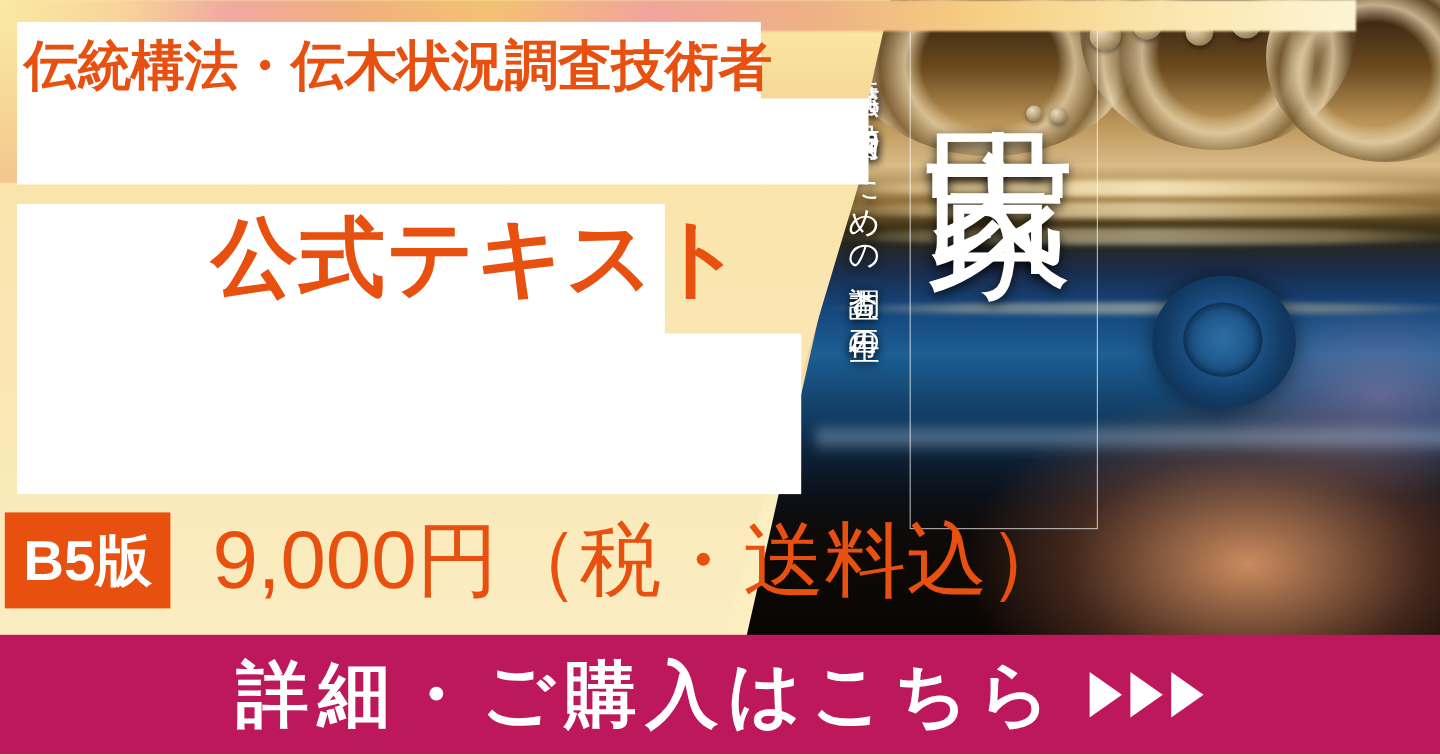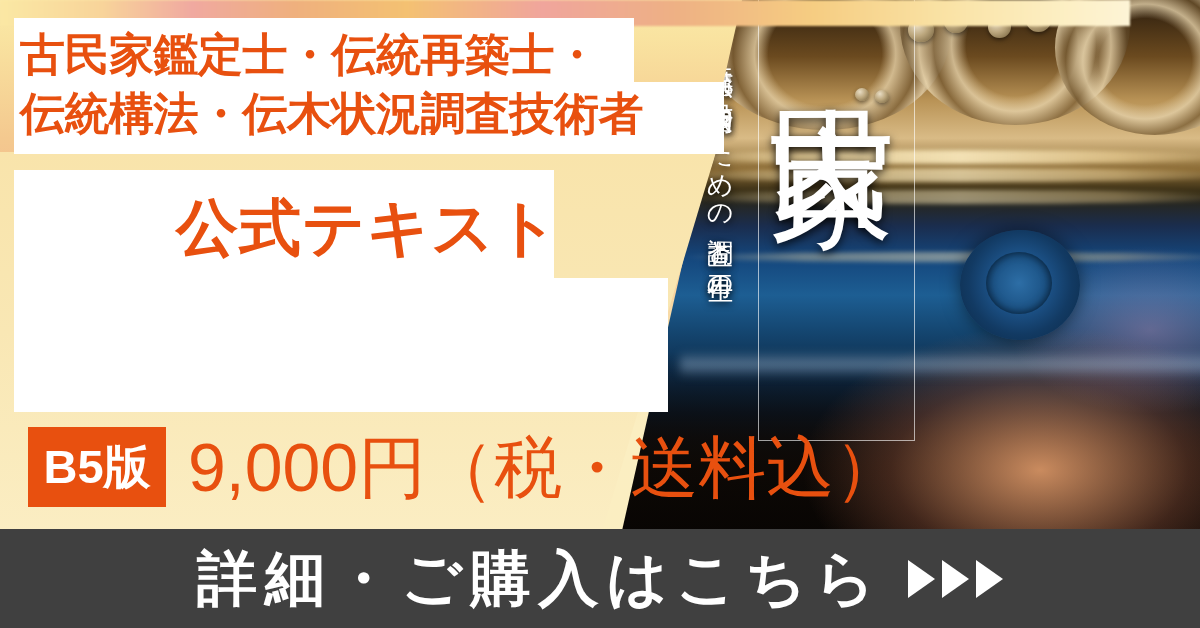--- a/index.html
+++ b/index.html
@@ -143,37 +143,37 @@
     font-size:45px;line-height:1.30;font-weight:700;
     letter-spacing:-0.5px;white-space:nowrap;
   }
   .headline span{display:block;}
 
   .bigtitle{
     position:absolute;left:16px;top:176px;width:680px;
     color:#e8500f;font-weight:700;white-space:nowrap;
   }
   .bigtitle .l1{display:block;font-size:82px;line-height:1.02;padding-left:12px;letter-spacing:1px;}
-  .bigtitle .l2{display:block;font-size:62px;line-height:1.05;padding-left:160px;letter-spacing:1px;margin-top:19px;}
-
-  .pricerow{position:absolute;left:28px;top:427px;height:80px;display:flex;align-items:center;}
+  .bigtitle .l2{display:block;font-size:72px;line-height:1.05;padding-left:160px;letter-spacing:1px;margin-top:2px;}
+
+  .pricerow{position:absolute;left:4px;top:427px;height:80px;display:flex;align-items:center;gap:13px;}
   .badge{
     width:138px;height:80px;background:#e8500f;color:#ffffff;
     display:flex;align-items:center;justify-content:center;
     font-size:47px;font-weight:700;letter-spacing:0px;box-sizing:border-box;
   }
   .price{
     margin-left:22px;color:#e8500f;font-size:68px;font-weight:400;
     letter-spacing:0px;white-space:nowrap;line-height:1;
   }
 
   
   .cta{
     position:absolute;left:0;top:529px;width:1200px;height:99px;
-    background:#404040;display:flex;align-items:center;justify-content:center;
+    background:#be185d;display:flex;align-items:center;justify-content:center;
     cursor:pointer;
   }
   .cta-text{
     color:#ffffff;font-size:60px;font-weight:700;letter-spacing:8px;
     white-space:nowrap;line-height:1;
   }
   .arrows{display:flex;align-items:center;margin-left:24px;gap:7px;}
   .arrow{
     width:0;height:0;border-left:27px solid #ffffff;
     border-top:19px solid transparent;border-bottom:19px solid transparent;
@@ -207,21 +207,20 @@
   </div>
 
   <div class="cream"></div>
   <div class="toprib"></div>
   <div class="cream-wedge"></div>
 
   <div class="panel-a"></div>
   <div class="panel-b"></div>
 
   <div class="headline">
-    <span>古民家鑑定士・伝統再築士・</span>
     <span>伝統構法・伝木状況調査技術者</span>
   </div>
 
   <div class="bigtitle">
     <span class="l2">公式テキスト</span>
   </div>
 
   <div class="pricerow">
     <div class="badge">B5版</div>
     <div class="price">9,000円（税・送料込）</div>

